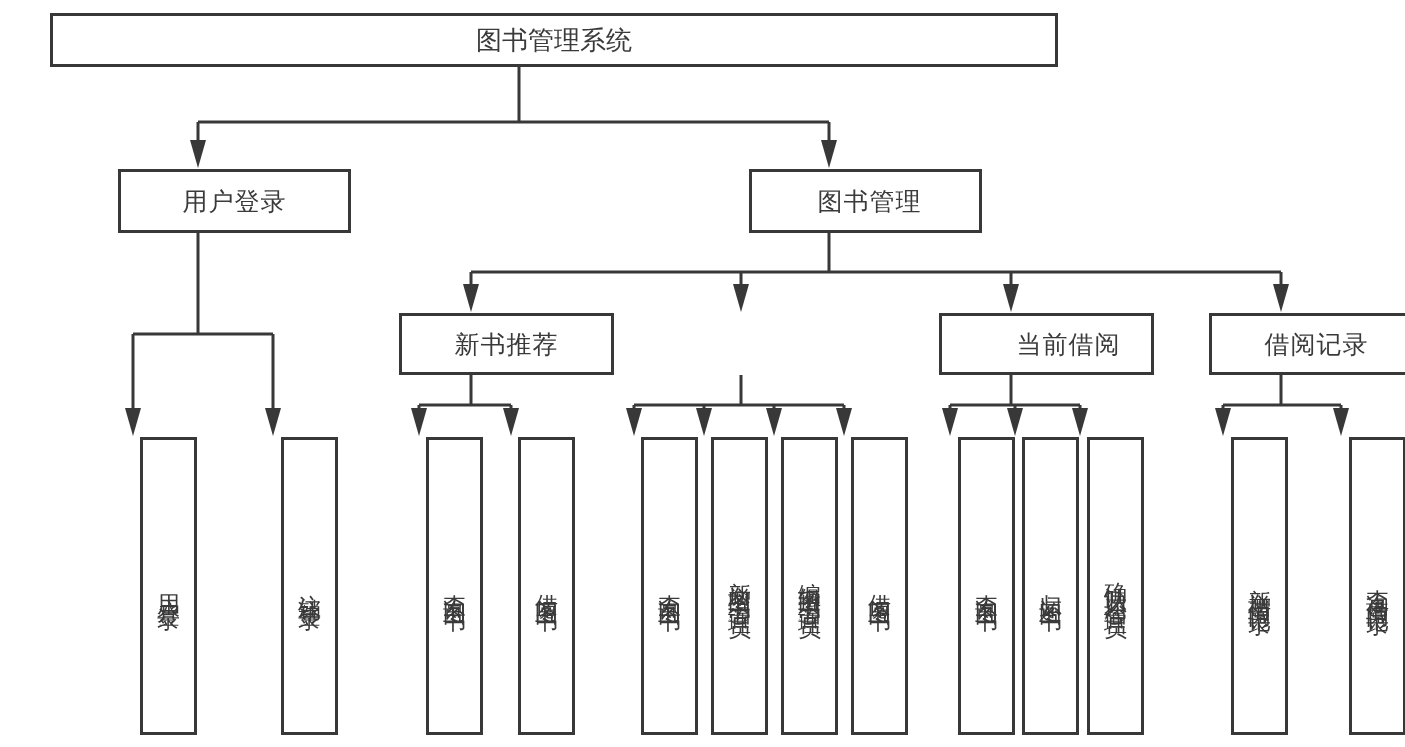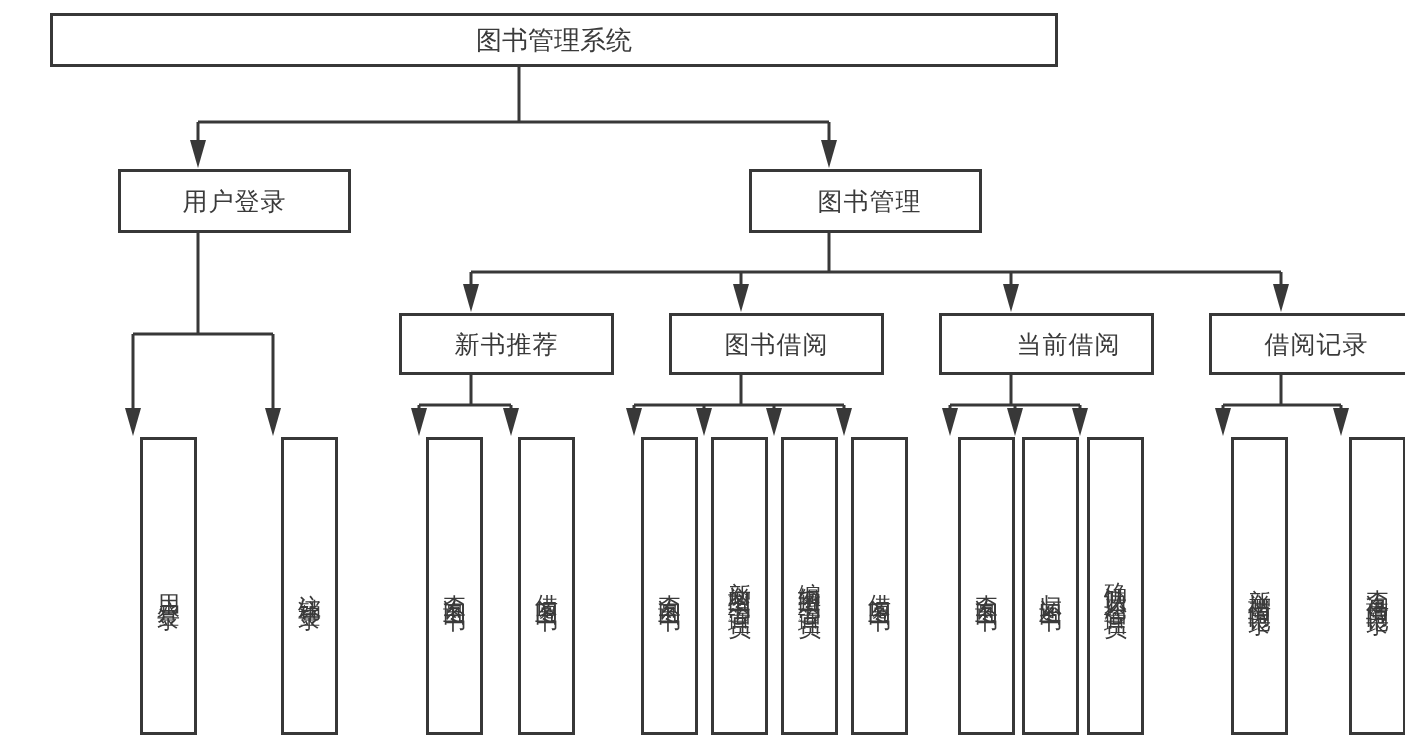--- a/index.html
+++ b/index.html
@@ -100,23 +100,20 @@
   <div id="n-user-login" class="box">
     <span class="h-label">用户登录</span>
   </div>
   <div id="n-book-mgmt" class="box">
     <span class="h-label">图书管理</span>
   </div>
 
   <div id="n-new-book" class="box">
     <span class="h-label">新书推荐</span>
   </div>
-  <div id="n-book-borrow" class="box">
-    <span class="h-label">图书借阅</span>
-  </div>
   <div id="n-current-borrow" class="box">
     <span class="h-label">当前借阅</span>
   </div>
   <div id="n-borrow-records" class="box">
     <span class="h-label">借阅记录</span>
   </div>
 
   <div id="l-user-login" class="box leaf">
     <span class="v-label">用户登录</span>
   </div>

